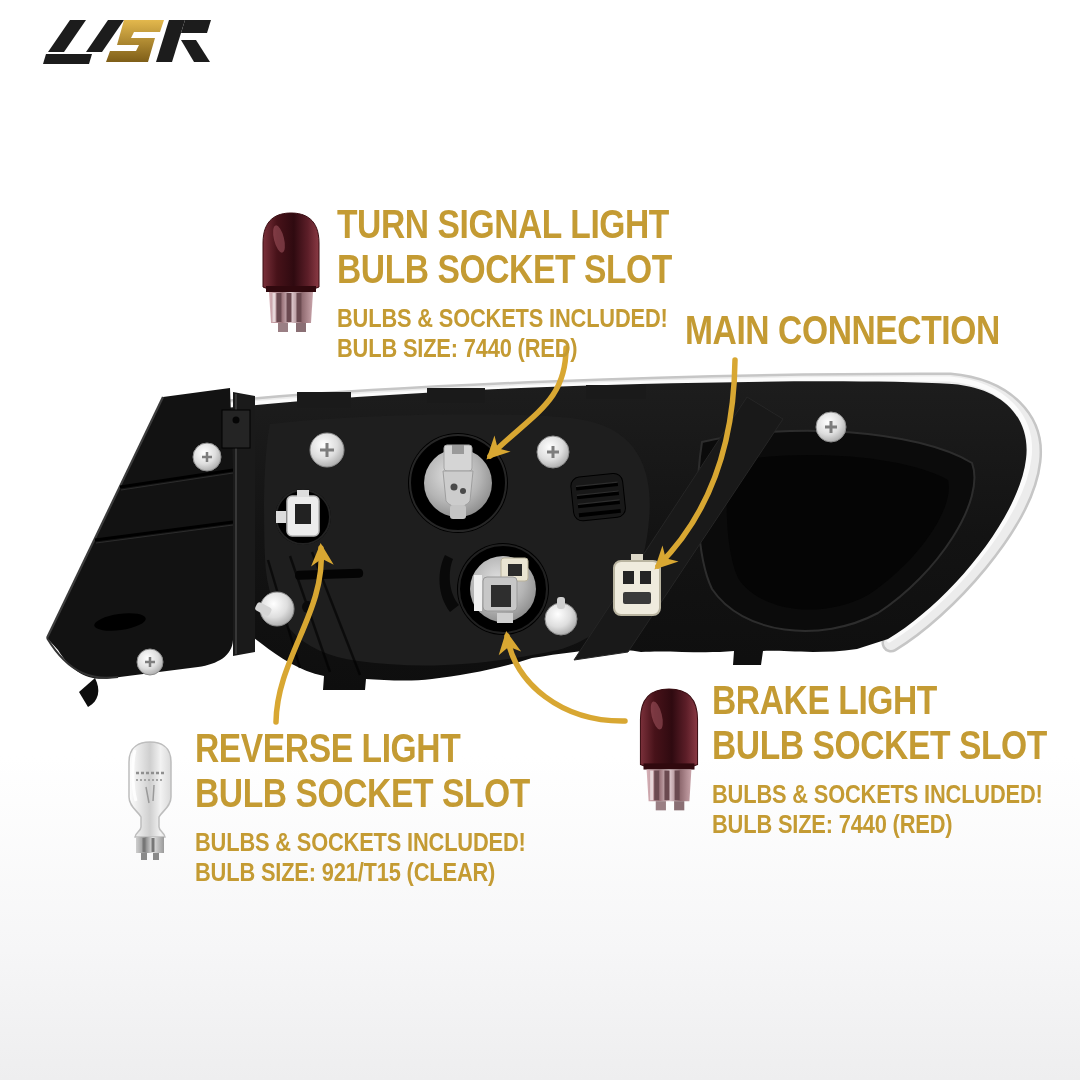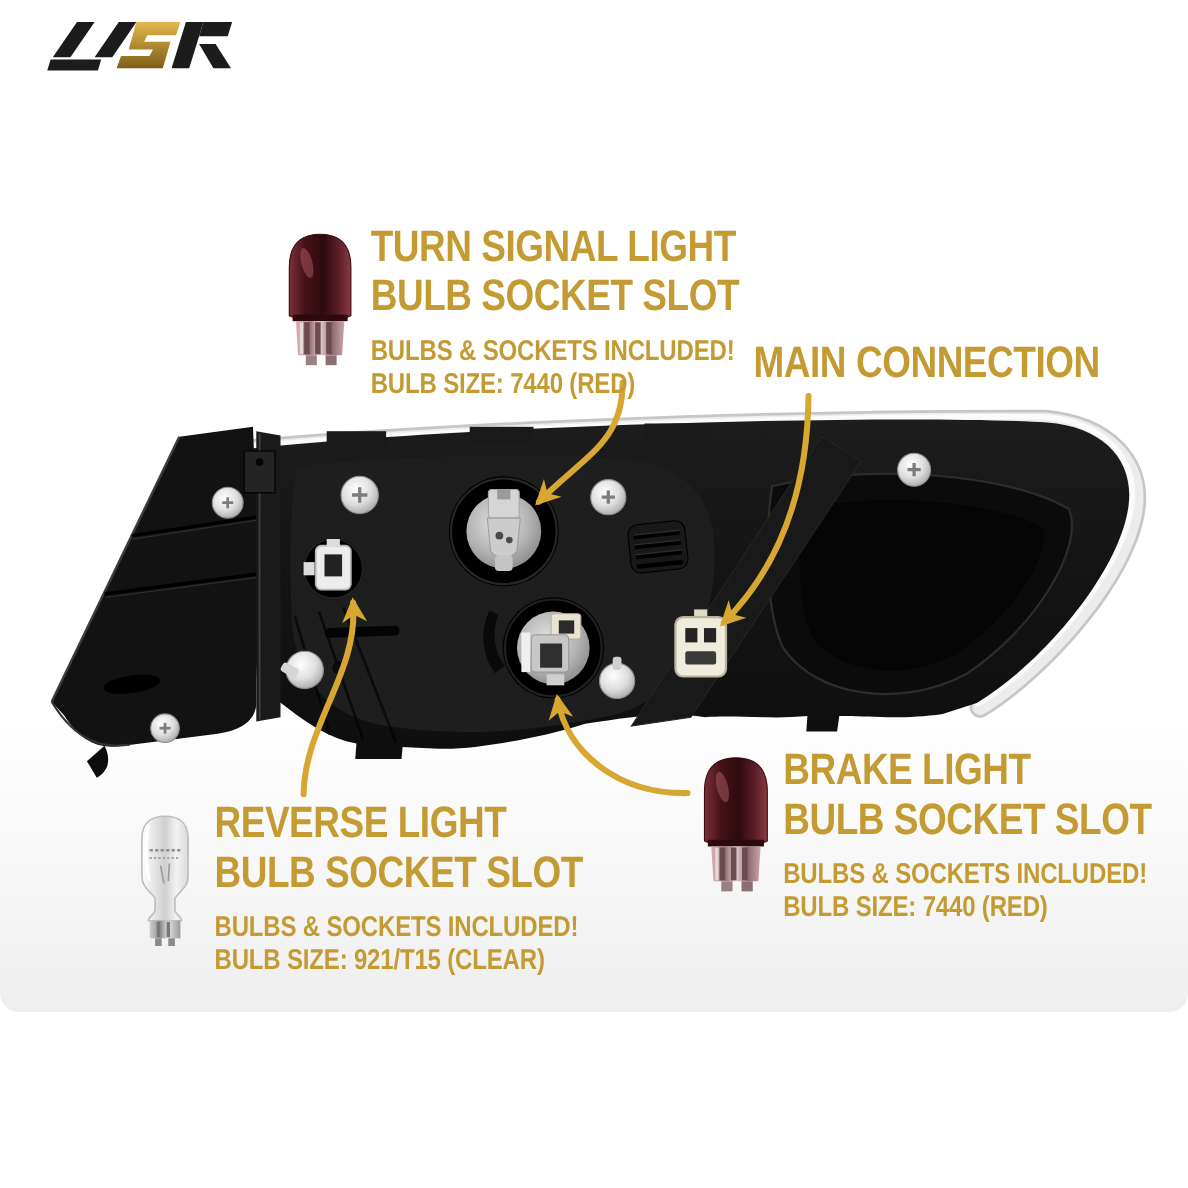--- a/index.html
+++ b/index.html
@@ -1,20 +1,19 @@
 <!DOCTYPE html>
 <html><head>
 <meta charset="utf-8">
 <style>
   html,body{margin:0;padding:0;}
   .page{
-    position:relative;width:1080px;height:920px;overflow:hidden;
+    position:relative;width:1080px;height:1080px;overflow:hidden;
     background:linear-gradient(180deg,#ffffff 0%,#ffffff 70%,#f6f6f7 88%,#eeeeef 100%);
     font-family:"Liberation Sans",sans-serif;
-    border-radius:17px;
   }
   .scene{position:absolute;left:0;top:0;width:1080px;height:1080px;}
   .ann{position:absolute;color:#C49B33;transform:scaleX(0.84);transform-origin:0 0;}
   .ann .title{font-size:40px;line-height:45px;font-weight:bold;letter-spacing:-0.5px;white-space:nowrap;}
   .ann .note{font-size:26px;line-height:30px;font-weight:bold;letter-spacing:-0.2px;white-space:nowrap;}
   .ann .note.first{margin-top:11px;}
   .logo{position:absolute;left:22px;top:6px;}
 </style>
 </head>
 <body>

